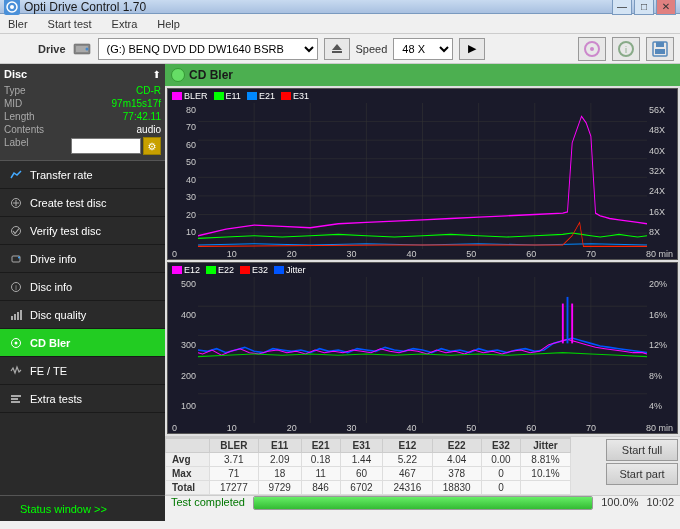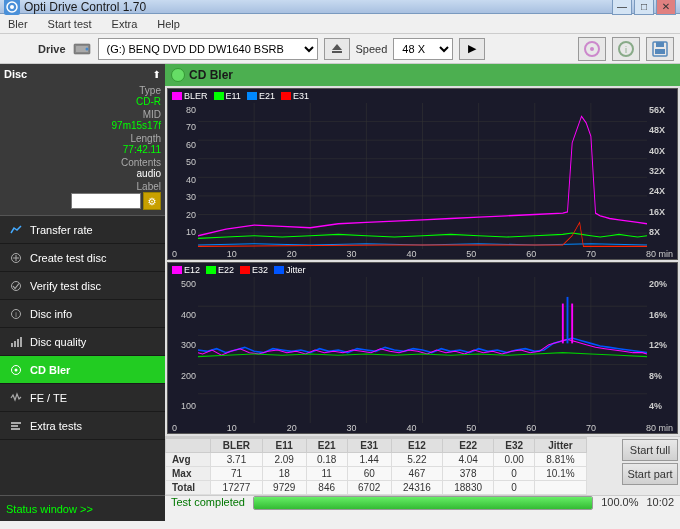--- a/index.html
+++ b/index.html
@@ -30,36 +30,36 @@
 
     
     .main { display: flex; height: calc(529px - 22px - 20px - 30px); }
 
     
     .left-panel { width: 165px; min-width: 165px; background: #2a2a2a; display: flex; flex-direction: column; }
     .disc-section { background: #3a3a3a; padding: 4px; border-bottom: 1px solid #555; }
     .disc-header { display: flex; align-items: center; justify-content: space-between; margin-bottom: 4px; }
     .disc-title { color: #ffffff; font-size: 11px; font-weight: bold; }
     .disc-arrow { color: #ffffff; font-size: 10px; cursor: pointer; }
-    .disc-row { display: flex; justify-content: space-between; align-items: flex-end; padding: 1px 0; flex-direction: column; }
+    .disc-row { display: flex; justify-content: space-between; align-items: flex-start; padding: 1px 0; }
     .disc-key { color: #aaaaaa; font-size: 10px; }
     .disc-val { color: #00ff00; font-size: 10px; }
     .disc-val.white { color: #ffffff; }
     .label-input { width: 70px; height: 16px; background: white; border: 1px solid #777; font-size: 10px; padding: 0 2px; }
     .label-settings-btn { width: 18px; height: 18px; background: #c8a000; border: 1px solid #998000; display: flex; align-items: center; justify-content: center; cursor: pointer; color: white; font-size: 10px; }
 
     
     .nav-item { height: 28px; display: flex; align-items: center; padding: 0 8px; gap: 6px; cursor: pointer; border-bottom: 1px solid #1a1a1a; }
     .nav-item.active { background: #22cc22; }
     .nav-icon { width: 16px; height: 16px; display: flex; align-items: center; justify-content: center; font-size: 10px; }
     .nav-label { font-size: 11px; color: #ffffff; }
     .nav-item.active .nav-label { color: #ffffff; font-weight: bold; }
 
     
-    .status-window { height: 26px; background: #2a2a2a; display: flex; align-items: center; padding: 0 6px; border-top: 1px solid #555; }
+    .status-window { height: 26px; background: #2a2a2a; display: flex; align-items: center; padding: 0 20px; border-top: 1px solid #555; }
     .status-label { color: #00ff00; font-size: 11px; }
 
     
     .right-panel { flex: 1; display: flex; flex-direction: column; background: #ffffff; }
 
     
     .chart-header { background: #4CAF50; height: 22px; display: flex; align-items: center; padding: 0 6px; gap: 4px; }
     .chart-header-icon { width: 14px; height: 14px; border-radius: 50%; background: #66dd66; border: 1px solid #339933; }
     .chart-header-title { font-size: 12px; font-weight: bold; color: #1a1a1a; }
 
@@ -82,24 +82,24 @@
     
     .bottom-bar { background: #f0f0f0; height: 26px; display: flex; align-items: flex-start; padding: 0 6px; gap: 8px; border-top: 1px solid #ccc; }
     .status-text { color: #007700; font-size: 11px; flex: 0 0 auto; }
     .progress-bar-container { flex: 1; height: 14px; background: #ddd; border: 1px solid #999; border-radius: 2px; overflow: hidden; }
     .progress-bar-fill { height: 100%; background: linear-gradient(to bottom, #66ee66, #33bb33); }
     .progress-pct { color: #333; font-size: 11px; }
     .progress-time { color: #333; font-size: 11px; }
 
     
     .right-buttons { display: flex; flex-direction: column; gap: 2px; padding: 2px; background: #e8e8e8; }
-    .action-btn { height: 22px; width: 56px; background: linear-gradient(to bottom, #e8e8e8, #d0d0d0); border: 1px solid #999; font-size: 11px; cursor: pointer; color: #333; margin-left: 33px; }
+    .action-btn { height: 22px; width: 72px; background: linear-gradient(to bottom, #e8e8e8, #d0d0d0); border: 1px solid #999; font-size: 11px; cursor: pointer; color: #333; margin-left: 33px; }
     .chart-main { flex: 1; position: relative; }
     .y-axis-labels-left { width: 30px; display: flex; flex-direction: column; justify-content: space-between; align-items: flex-end; padding: 2px 2px 12px 0; }
-    .y-axis-labels-right { width: 30px; display: flex; flex-direction: column; justify-content: space-between; align-items: flex-start; padding: 2px 0 12px 2px; font-weight: bold; }
+    .y-axis-labels-right { width: 30px; display: flex; flex-direction: column; justify-content: space-between; align-items: flex-start; padding: 2px 0 12px 2px; }
     .y-axis-lbl { font-size: 9px; color: #cccccc; }
 
     .x-axis { display: flex; justify-content: space-between; padding: 0 4px; background: #1a1a2a; }
     .x-lbl { font-size: 9px; color: #cccccc; }
   </style>
 </head>
 <body>
 
 <div class="titlebar">
   <div class="titlebar-left">
@@ -224,20 +224,29 @@
         <span class="nav-label">Create test disc</span>
       </div>
       <div class="nav-item">
         <div class="nav-icon">
           <svg width="12" height="12" viewBox="0 0 12 12">
               <circle cx="6" cy="6" r="4.5" fill="none" stroke="#aaa" stroke-width="1"></circle>
               <polyline points="3,6 5,8.5 9,3.5" fill="none" stroke="#aaa" stroke-width="1.2"></polyline>
             </svg>
         </div>
         <span class="nav-label">Verify test disc</span>
+      </div>
+      <div class="nav-item">
+        <div class="nav-icon">
+          <svg width="12" height="12" viewBox="0 0 12 12">
+              <rect x="2" y="3" width="8" height="6" rx="1" fill="none" stroke="#aaa" stroke-width="1"></rect>
+              <circle cx="9" cy="4.5" r="1" fill="#4af"></circle>
+            </svg>
+        </div>
+        <span class="nav-label">Drive info</span>
       </div>
       <div class="nav-item">
         <div class="nav-icon">
           <svg width="12" height="12" viewBox="0 0 12 12">
               <circle cx="6" cy="6" r="4.5" fill="none" stroke="#aaa" stroke-width="1"></circle>
               <text x="6" y="9" text-anchor="middle" font-size="7" fill="#aaa">i</text>
             </svg>
         </div>
         <span class="nav-label">Disc info</span>
       </div>

